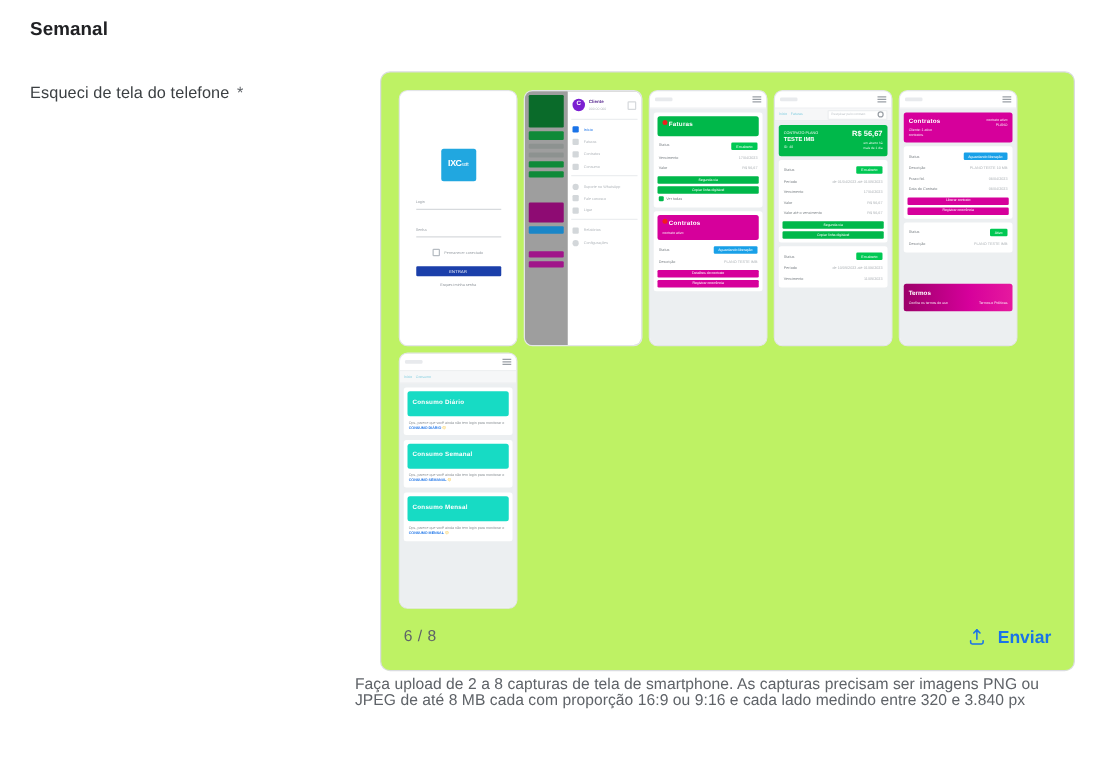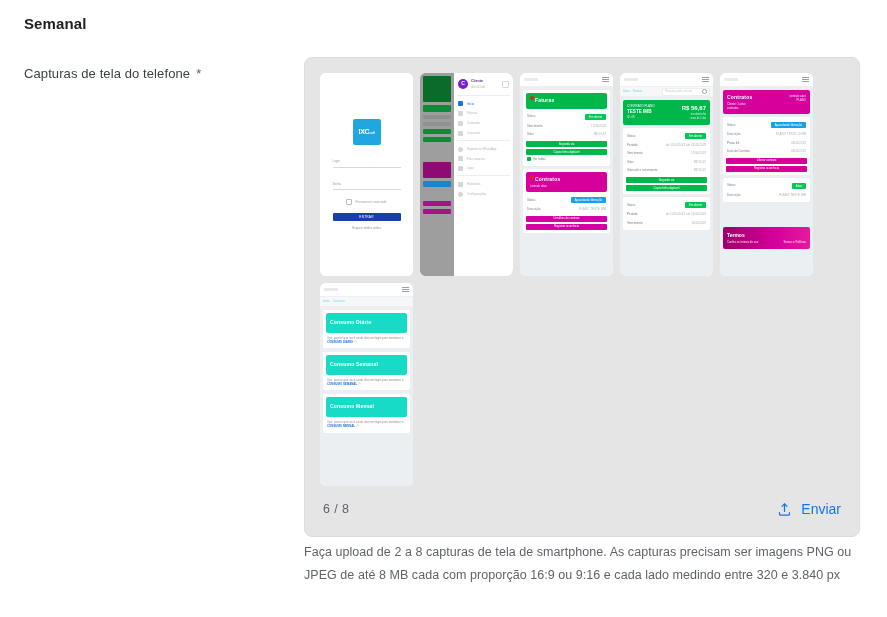--- a/index.html
+++ b/index.html
@@ -41,21 +41,21 @@
 
   
   .upload-card {
     position: absolute;
     left: 304px;
     top: 57px;
     width: 556px;
     height: 480px;
     border: 1px solid #dadce0;
     border-radius: 8px;
-    background: #e5e5e5;
+    background: #bef264;
     box-sizing: border-box;
   }
   .thumb-grid {
     position: absolute;
     left: 14px;
     top: 14px;
     width: 528px;
     display: flex;
     flex-wrap: wrap;
     gap: 5px;
@@ -76,33 +76,33 @@
     font-size: 12.5px;
     color: #5f6368;
     letter-spacing: .4px;
   }
   .upload-btn {
     display: flex;
     align-items: center;
     gap: 9px;
     color: #1a73e8;
     font-size: 14px;
-    font-weight: 400;
+    font-weight: 700;
     cursor: pointer;
     user-select: none;
   }
   .upload-btn svg { display: block; }
 
   .helper-text {
     position: absolute;
-    left: 304px;
+    left: 284px;
     top: 541px;
     width: 566px;
     font-size: 12.5px;
-    line-height: 23px;
+    line-height: 13px;
     color: #5f6368;
     letter-spacing: .05px;
   }
 
   
   .thumb {
     width: 95px;
     height: 205px;
     border: 1px solid #e3e5e8;
     border-radius: 7px;
@@ -271,21 +271,21 @@
   .termos-card .t1 { font-size: 5px; font-weight: 700; }
   .termos-card .t2 { font-size: 2.8px; opacity: .9; }
   .termos-card .t3 { font-size: 2.8px; opacity: .9; }
 </style>
 </head>
 <body>
 
 <div class="page-title">Semanal</div>
 
 <div class="field-label">
-  <span>Capturas de tela do telefone</span><span class="req">*</span>
+  <span>Esqueci de tela do telefone</span><span class="req">*</span>
 </div>
 
 <div class="upload-card">
 
   <div class="thumb-grid">
 
     <div class="thumb">
       <div class="screen login-screen">
         <div class="logo-sq">
           <span><span>IXC</span><em>soft</em></span>

